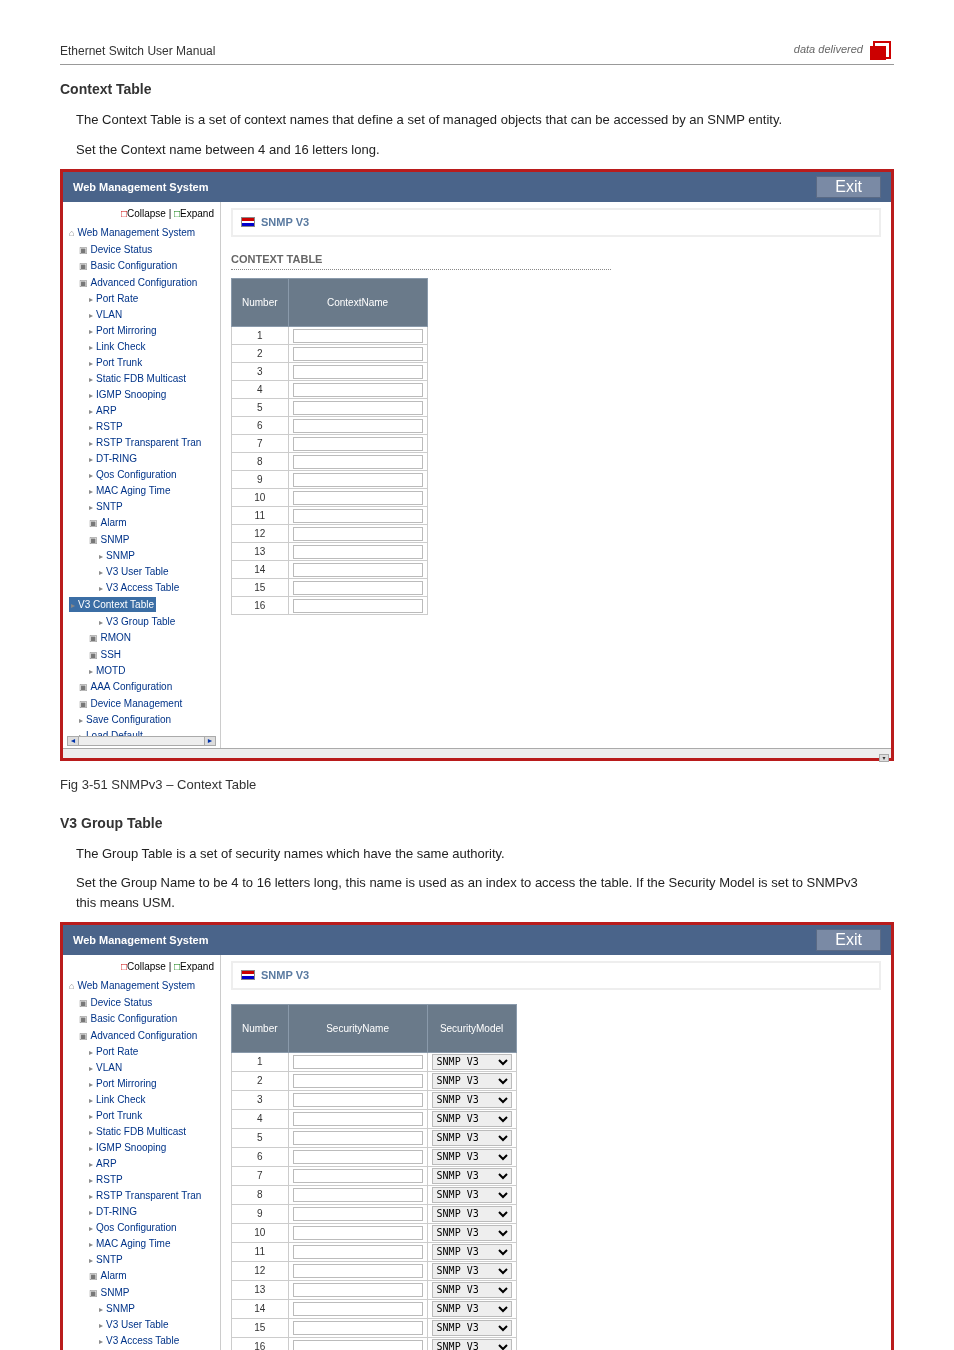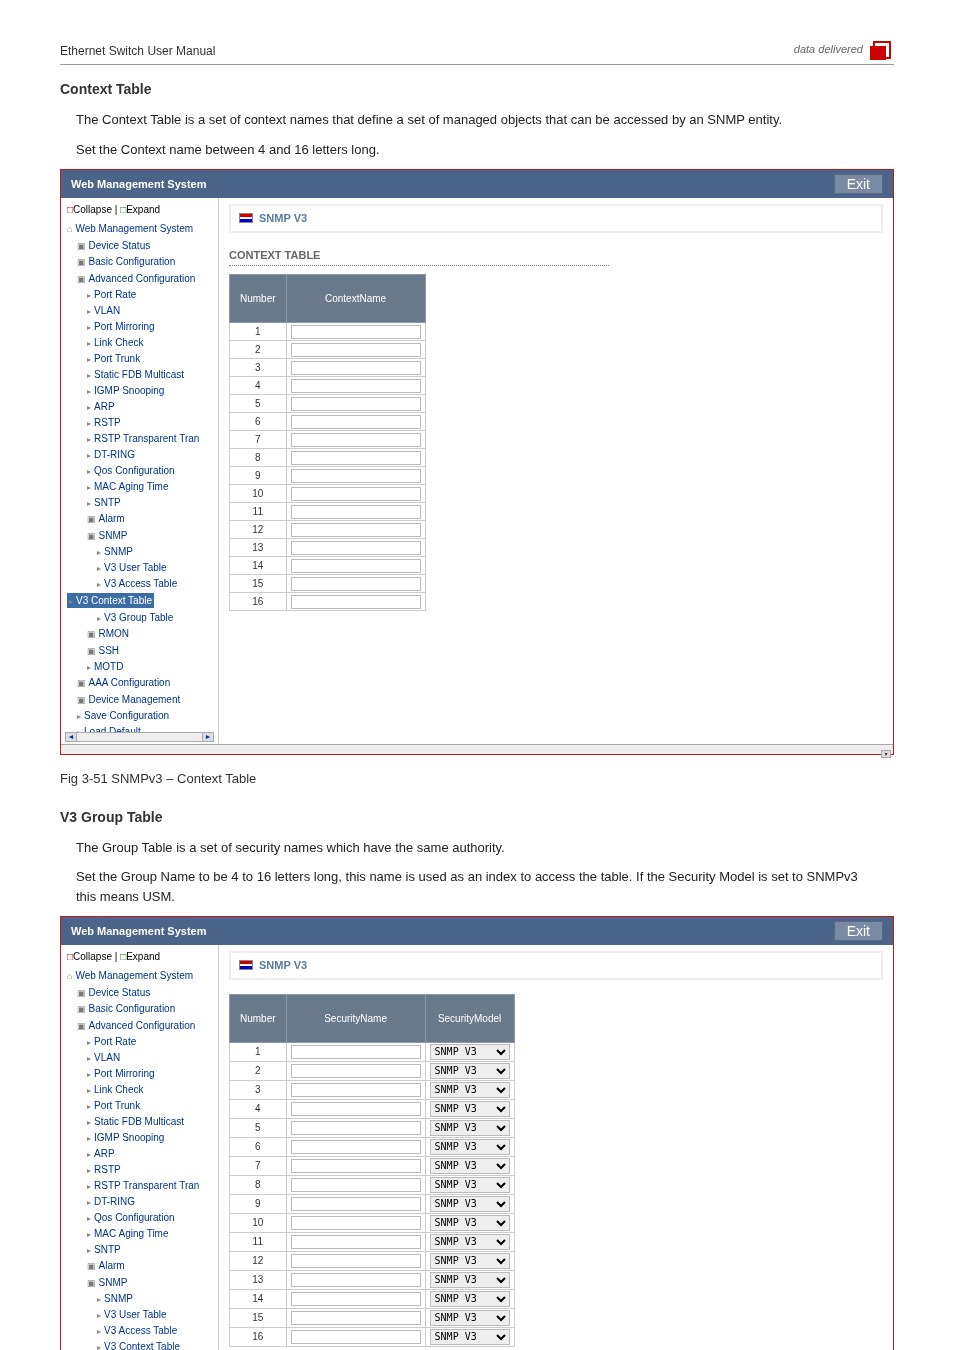--- a/index.html
+++ b/index.html
@@ -19,50 +19,50 @@
     border-bottom: 1px solid #999;
     padding-bottom: 4px;
   }
   .manual-title { font-size: 12px; color: #333; }
   .brand { text-align: right; font-size: 11px; font-style: italic; color: #666; }
   .brand-logo { width: 24px; height: 20px; display: inline-block; vertical-align: middle; margin-left: 4px; }
   h2 { font-size: 14px; font-weight: bold; margin: 14px 0 10px 0; }
   p.body { margin: 10px 16px; font-size: 13px; color: #222; }
   p.caption { margin: 14px 0 18px 0; font-size: 13px; }
   .screenshot {
-    border: 1px solid #b91c1c;
+    border: 3px solid #b91c1c;
     background: #a3a3a3;
     margin: 8px 0 4px 0;
     font-size: 10px;
     color: #333;
     position: relative;
   }
   .ss-titlebar {
     background: #4a648a;
     color: #fff;
     padding: 4px 10px;
     display: flex;
     justify-content: space-between;
     align-items: center;
     font-size: 11px;
     font-weight: bold;
   }
-  .ss-exit { background: #7a8aa5; color: #fff; border: 1px solid #5a6a85; padding: 1px 12px; font-size: 14px; }
+  .ss-exit { background: #7a8aa5; color: #fff; border: 1px solid #5a6a85; padding: 1px 18px; font-size: 16px; }
   .ss-body { display: flex; min-height: 350px; background: #fff; }
   .ss-nav {
     width: 158px;
     border-right: 1px solid #ccc;
     padding: 4px 6px;
     font-size: 10px;
     color: #0033aa;
     overflow: hidden;
     white-space: nowrap;
     position: relative;
   }
-  .ss-nav .collapse-row { margin-bottom: 4px; color: #000; }
+  .ss-nav .collapse-row { margin-bottom: 4px; color: #000; text-align: right; }
   .ss-nav .collapse-row .red { color: #c00; }
   .ss-nav .collapse-row .green { color: #070; }
   .nav-item { margin: 1px 0; color: #003388; cursor: pointer; }
   .nav-item.root { font-weight: normal; color: #003388; }
   .nav-item.folder::before { content: "▣"; color: #777; margin-right: 3px; font-size: 9px; }
   .nav-item.root::before { content: "⌂"; color: #777; margin-right: 3px; font-size: 9px; }
   .nav-item.leaf::before { content: "▸"; color: #888; margin-right: 3px; font-size: 8px; }
   .indent1 { padding-left: 10px; }
   .indent2 { padding-left: 20px; }
   .indent3 { padding-left: 30px; }

